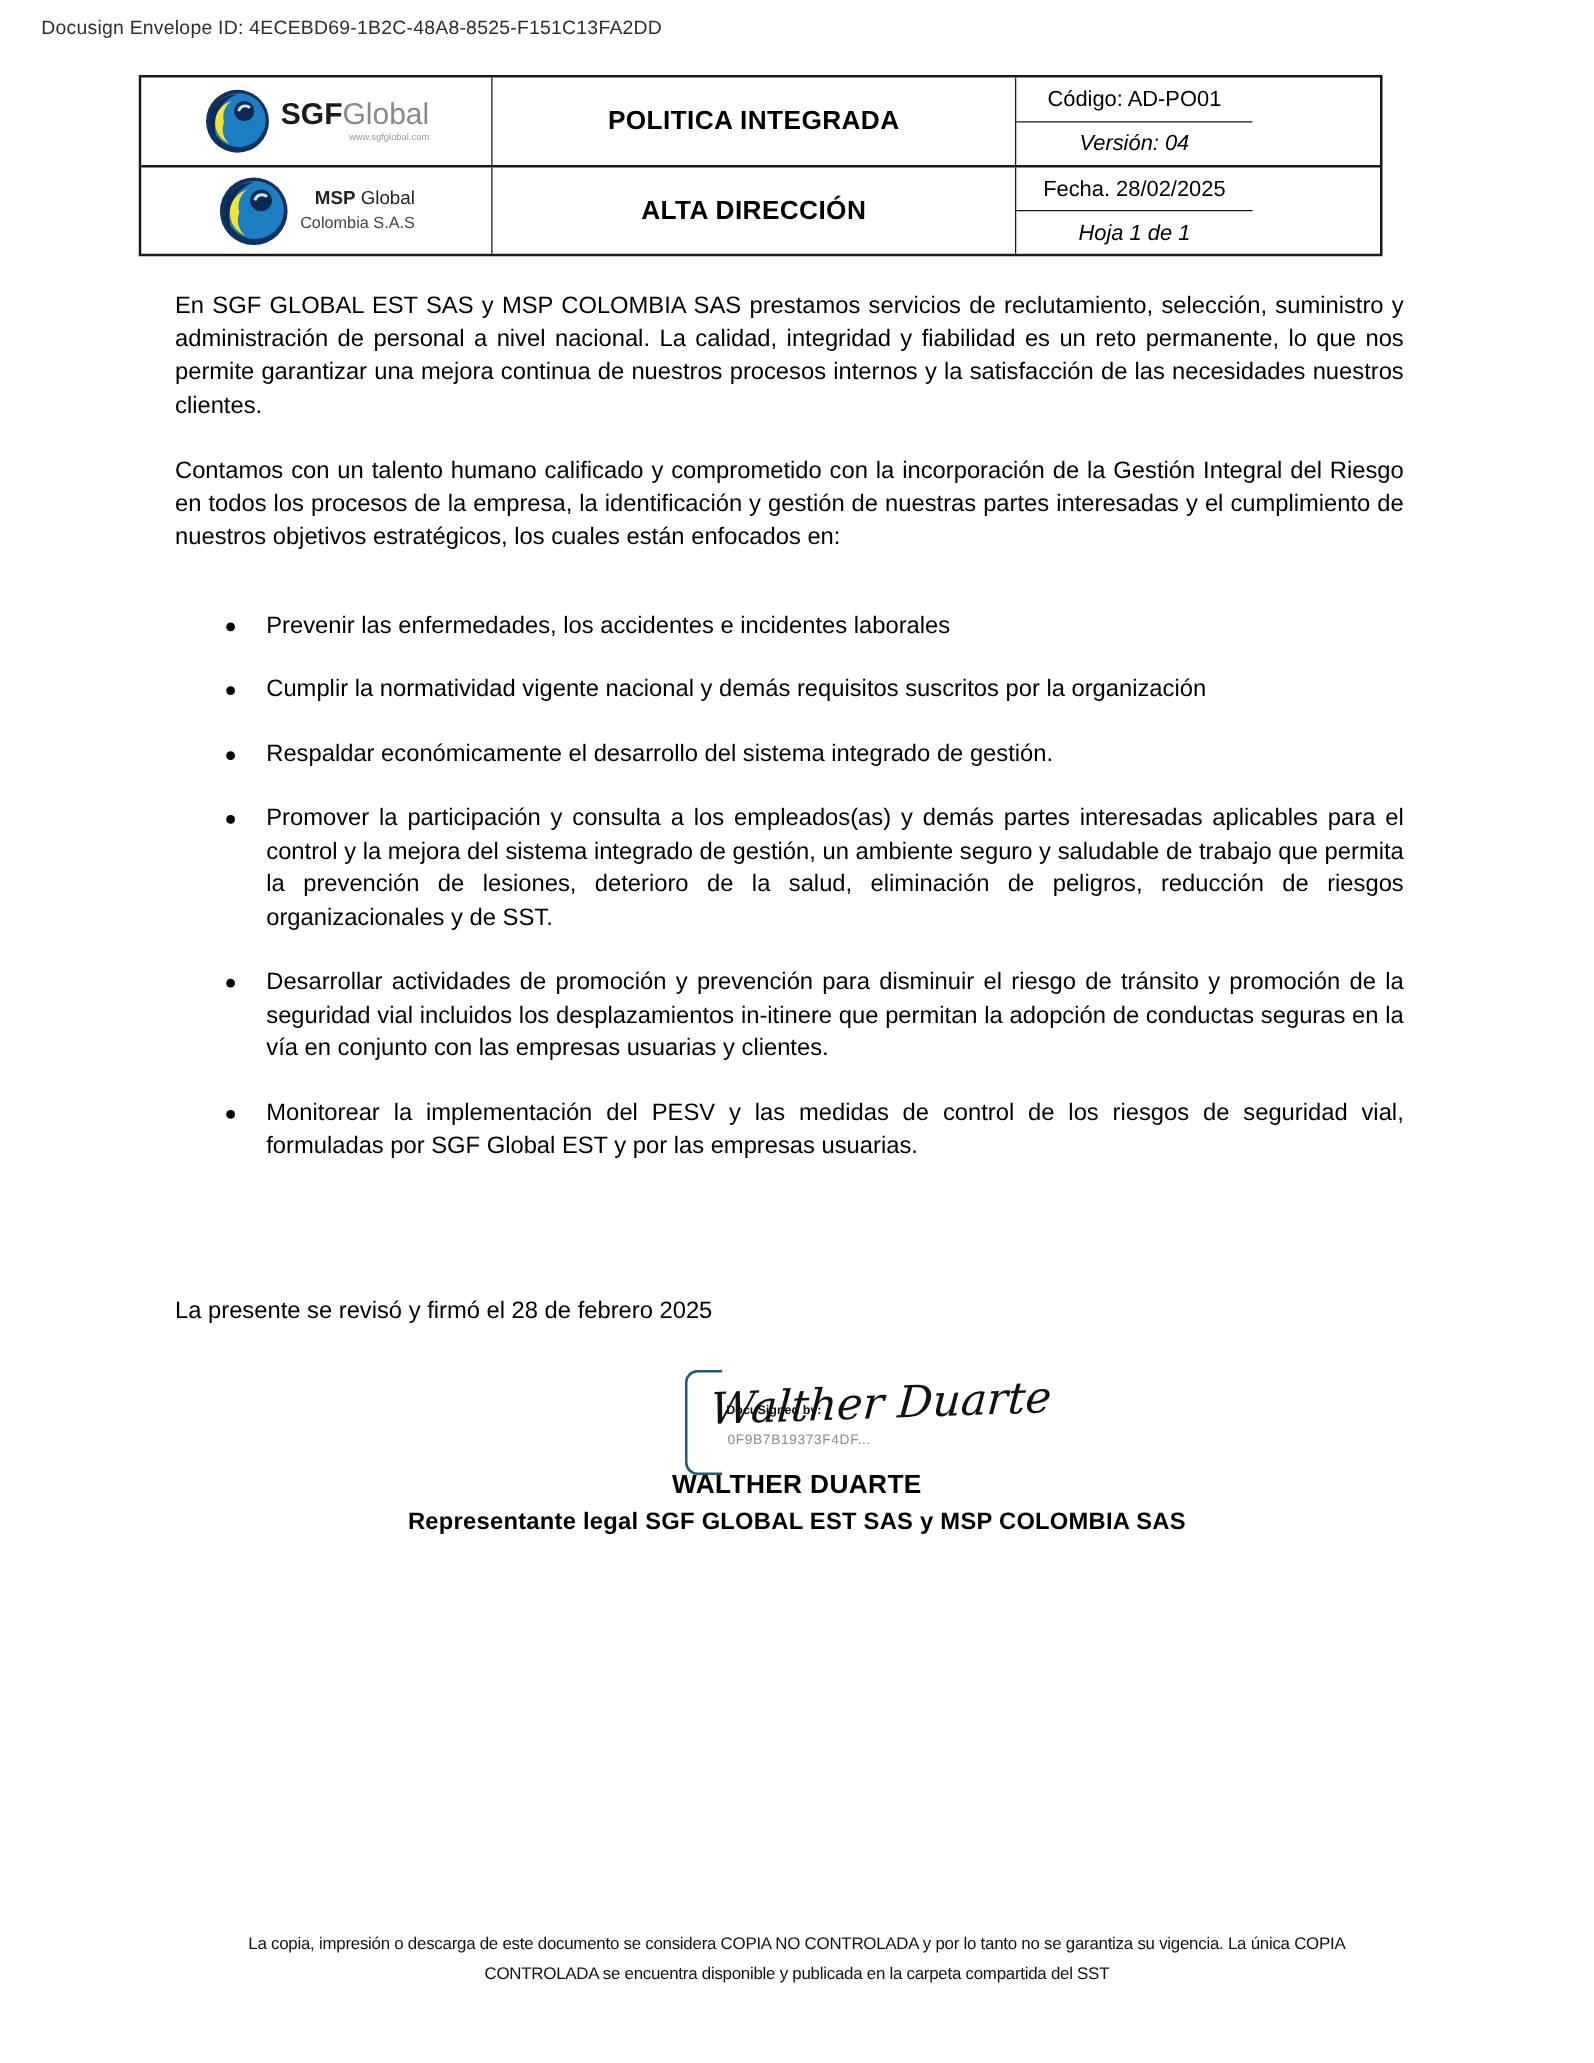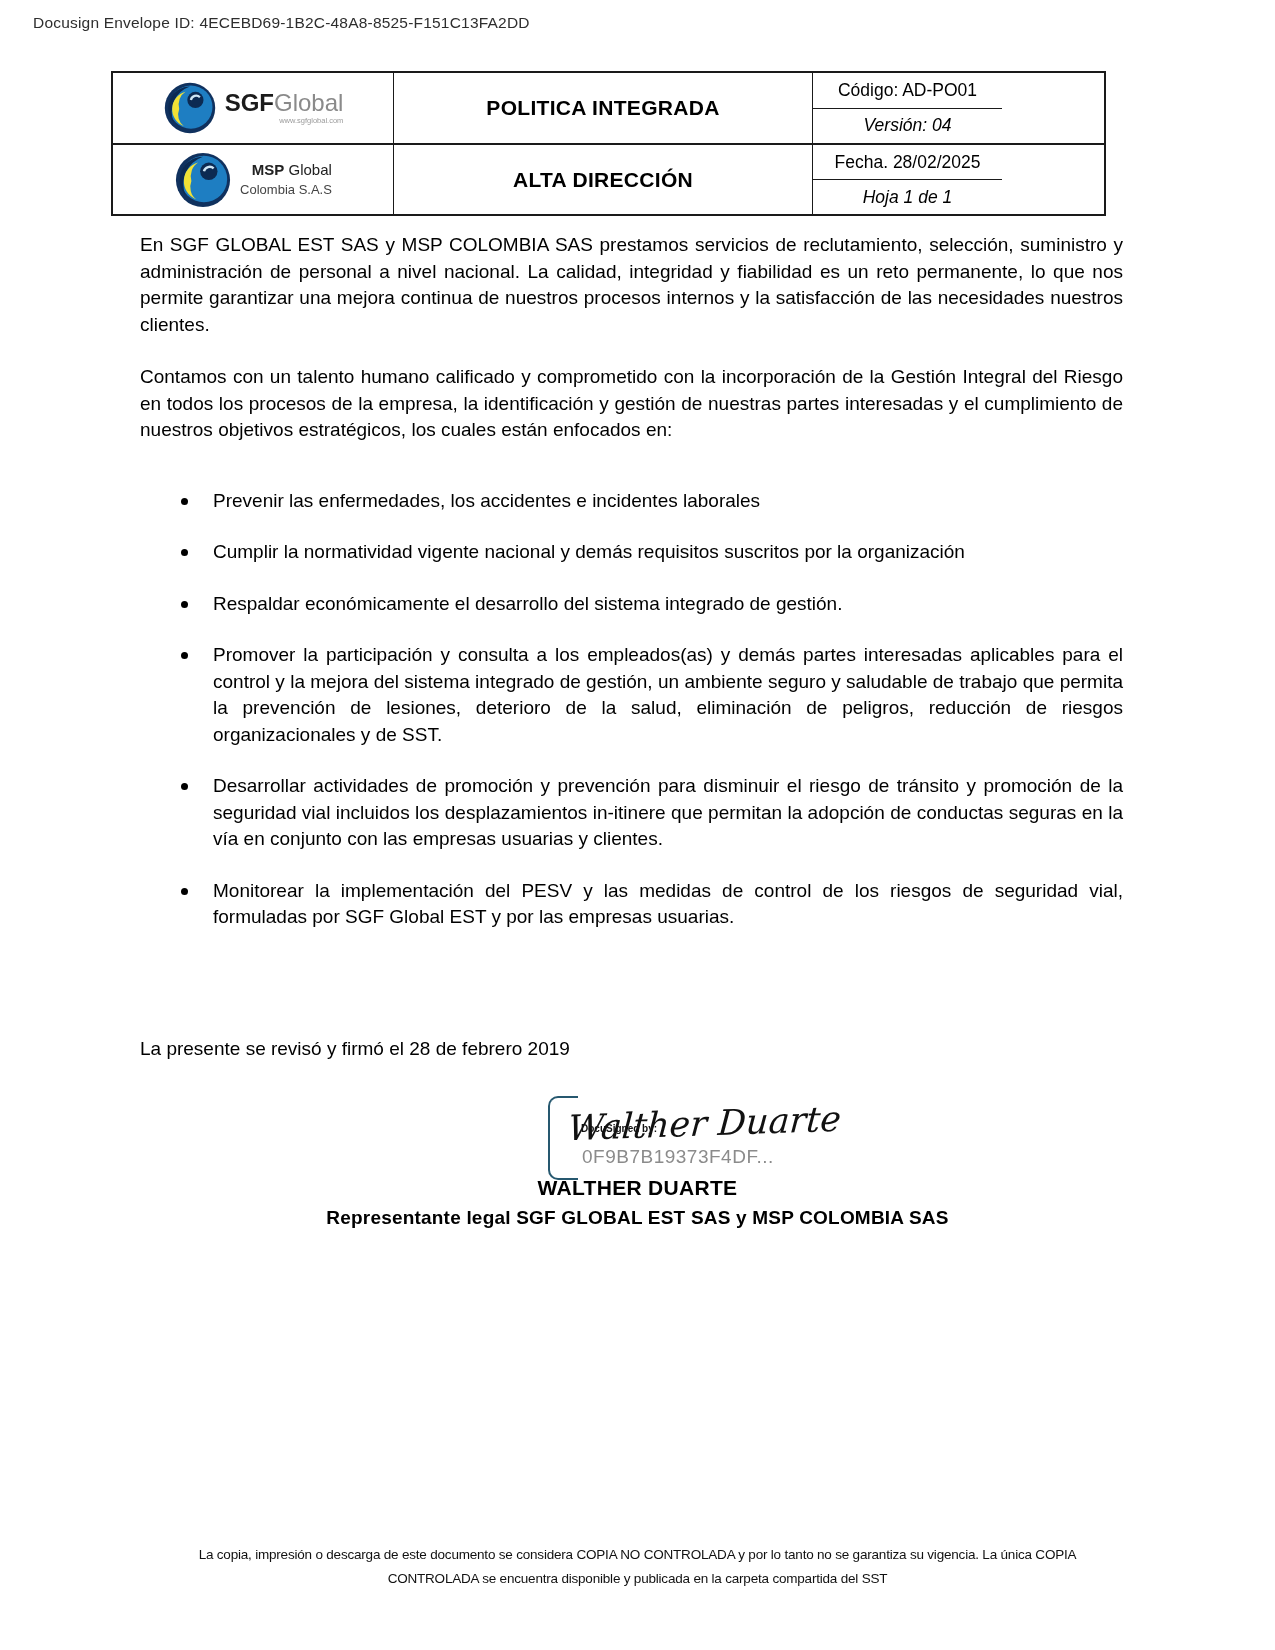--- a/index.html
+++ b/index.html
@@ -10,21 +10,21 @@
     font-family:"Liberation Sans", sans-serif;
     color:#000;
     overflow:hidden;
   }
   .envelope-id{
     position:absolute;left:33px;top:14px;
     font-size:15.5px;color:#2e2e2e;letter-spacing:0.2px;
   }
   
   .hdr-table{
-    position:absolute;left:111px;top:71px;width:991px;
+    position:absolute;left:111px;top:60px;width:991px;
     border:2px solid #1a1a1a;border-collapse:collapse;
     display:flex;flex-direction:column;
   }
   .hdr-row{display:flex;flex-direction:row;}
   .hdr-row + .hdr-row{border-top:2px solid #1a1a1a;}
   .cell{box-sizing:border-box;}
   .cell-logo{width:280px;display:flex;align-items:center;justify-content:center;gap:8px;padding:8px 4px;}
   .cell-title{width:420px;border-left:1.5px solid #1a1a1a;border-right:1.5px solid #1a1a1a;
     display:flex;align-items:center;justify-content:center;
     font-size:21px;font-weight:bold;letter-spacing:0.3px;}
@@ -71,21 +71,21 @@
     font-size:10px;font-weight:bold;color:#111;
   }
   .ds-script{
     position:absolute;left:568px;top:1104px;width:240px;
     font-family:"DejaVu Serif", serif;font-style:italic;
     font-size:35px;color:#111;transform:rotate(-2deg) skewX(-6deg);
     white-space:nowrap;
   }
   .ds-id{
     position:absolute;left:582px;top:1146px;
-    font-size:19px;color:#8b8b8b;letter-spacing:0.5px;
+    font-size:11px;color:#8b8b8b;letter-spacing:0.5px;
   }
   .signer-name{
     position:absolute;left:0;top:1176px;width:1275px;text-align:center;
     font-size:21px;font-weight:bold;letter-spacing:0.3px;
   }
   .signer-title{
     position:absolute;left:0;top:1207px;width:1275px;text-align:center;
     font-size:19px;font-weight:bold;letter-spacing:0.2px;
   }
   
@@ -155,21 +155,21 @@
     <ul class="bullets">
       <li>Prevenir las enfermedades, los accidentes e incidentes laborales</li>
       <li>Cumplir la normatividad vigente nacional y demás requisitos suscritos por la organización</li>
       <li>Respaldar económicamente el desarrollo del sistema integrado de gestión.</li>
       <li>Promover la participación y consulta a los empleados(as) y demás partes interesadas aplicables para el control y la mejora del sistema integrado de gestión, un ambiente seguro y saludable de trabajo que permita la prevención de lesiones, deterioro de la salud, eliminación de peligros, reducción de riesgos organizacionales y de SST.</li>
       <li>Desarrollar actividades de promoción y prevención para disminuir el riesgo de tránsito y promoción de la seguridad vial incluidos los desplazamientos in-itinere que permitan la adopción de conductas seguras en la vía en conjunto con las empresas usuarias y clientes.</li>
       <li>Monitorear la implementación del PESV y las medidas de control de los riesgos de seguridad vial, formuladas por SGF Global EST y por las empresas usuarias.</li>
     </ul>
   </div>
 
-  <div class="closing">La presente se revisó y firmó el 28 de febrero 2019</div>
+  <div class="closing">La presente se revisó y firmó el 28 de febrero 2025</div>
 
   <div class="ds-bracket"></div>
   <div class="ds-label">DocuSigned by:</div>
   <div class="ds-script">Walther Duarte</div>
   <div class="ds-id">0F9B7B19373F4DF...</div>
   <div class="signer-name">WALTHER DUARTE</div>
   <div class="signer-title">Representante legal SGF GLOBAL EST SAS y MSP COLOMBIA SAS</div>
 
   <div class="footer-note">La copia, impresión o descarga de este documento se considera COPIA NO CONTROLADA y por lo tanto no se garantiza su vigencia. La única COPIA CONTROLADA se encuentra disponible y publicada en la carpeta compartida del SST</div>
 

